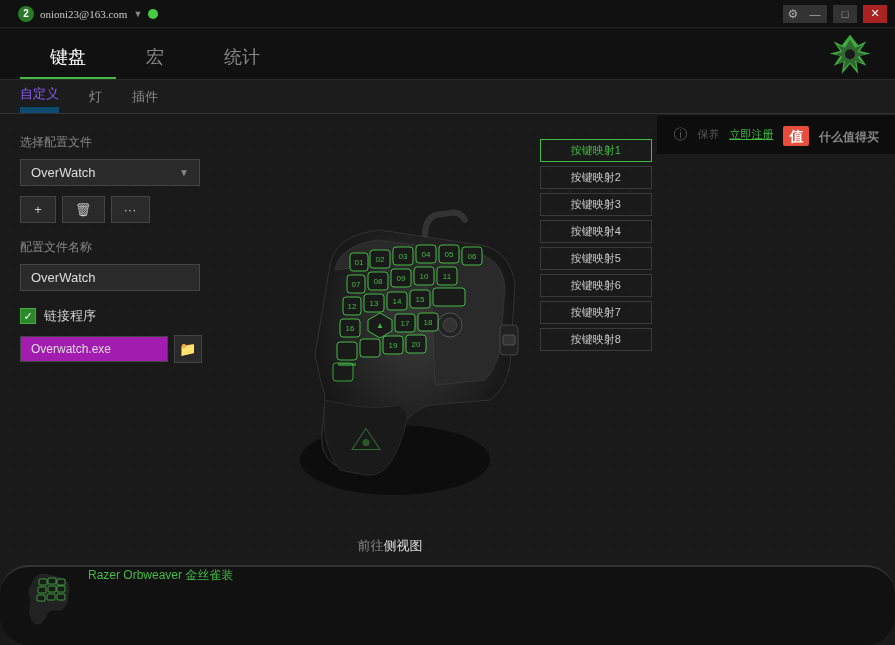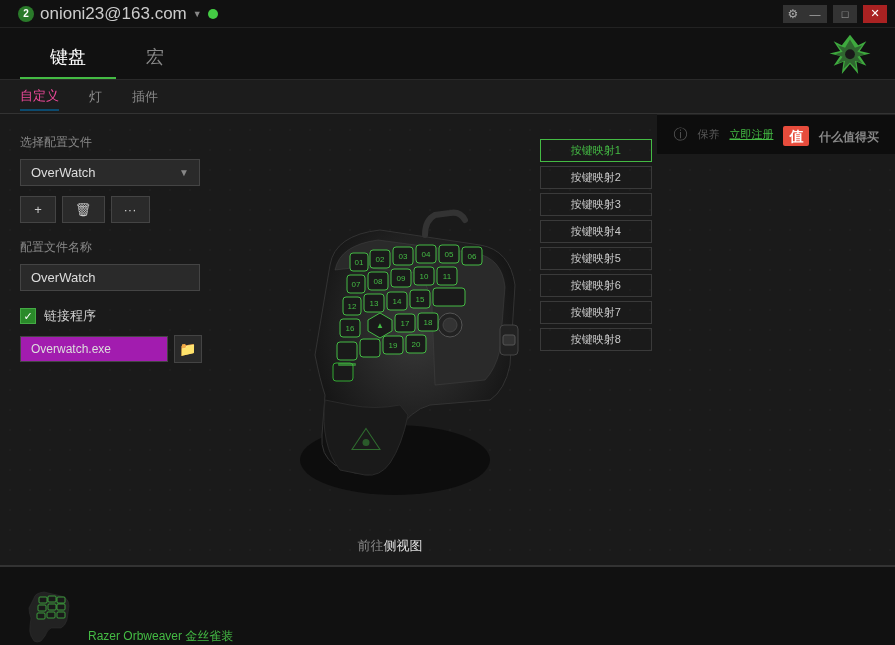--- a/index.html
+++ b/index.html
@@ -37,21 +37,22 @@
       width: 16px;
       height: 16px;
       display: flex;
       align-items: center;
       justify-content: center;
       font-size: 10px;
       font-weight: bold;
     }
     .user-email {
       color: #ccc;
-      font-size: 17px;
+      font-size: 11px;
+      font-family: Liberation Serif, serif;
     }
     .user-arrow {
       color: #888;
       font-size: 9px;
     }
     .online-dot {
       width: 10px;
       height: 10px;
       background: #44cc44;
       border-radius: 50%;
@@ -142,22 +143,22 @@
       gap: 30px;
     }
     .sub-nav-tab {
       color: #888;
       font-size: 13px;
       cursor: pointer;
       padding: 4px 0;
       position: relative;
     }
     .sub-nav-tab.active {
-      color: #ec4899;
-      border-bottom: 2px solid #0c4a6e;
+      color: #8b5cf6;
+      border-bottom: 6px solid #0c4a6e;
     }
 
     
     .left-panel {
       width: 220px;
       flex-shrink: 0;
     }
     .section-label {
       color: #888;
       font-size: 12px;
@@ -327,23 +328,24 @@
     .view-option.active {
       color: #ddd;
     }
 
     
     .bottom-bar {
       height: 80px;
       background: #111;
       border-top: 2px solid #333;
       display: flex;
-      align-items: flex-end;
+      align-items: flex-start;
       padding: 0 16px;
       gap: 12px;
+      border-radius: 29px;
     }
     .device-thumb {
       width: 60px;
       height: 60px;
       display: flex;
       align-items: center;
       justify-content: center;
     }
     .device-name {
       color: #44bb44;
@@ -456,20 +458,21 @@
     <div class="titlebar-controls">
       <button class="titlebar-btn">—</button>
       <button class="titlebar-btn">□</button>
       <button class="titlebar-btn close-btn">✕</button>
     </div>
   </div>
 
   <div class="main-nav">
     <div class="main-nav-tab active">键盘</div>
     <div class="main-nav-tab">宏</div>
+    <div class="main-nav-tab">统计</div>
 
     <div class="razer-logo">
       <svg viewBox="0 0 60 55" fill="none" xmlns="http://www.w3.org/2000/svg">
 
         <g fill="#44bb44">
           <path d="M30 2 L20 15 L10 10 L18 22 L5 25 L18 28 L10 40 L22 35 L20 50 L30 38 L40 50 L38 35 L50 40 L42 28 L55 25 L42 22 L50 10 L40 15 Z" opacity="0.9"></path>
           <circle cx="30" cy="26" r="6" fill="#111"></circle>
           <path d="M30 8 L24 18 L15 15 L21 23 L12 26 L21 29 L15 37 L24 34 L22 44 L30 36 L38 44 L36 34 L45 37 L39 29 L48 26 L39 23 L45 15 L36 18 Z" fill="#222" opacity="0.5"></path>
         </g>
       </svg>

